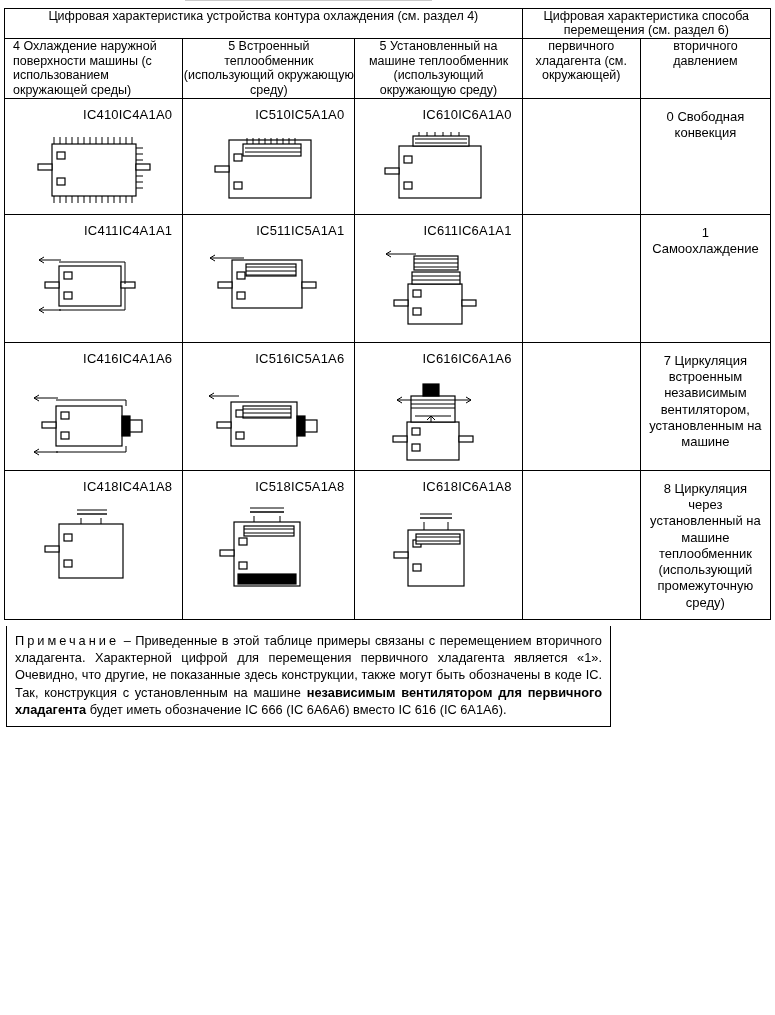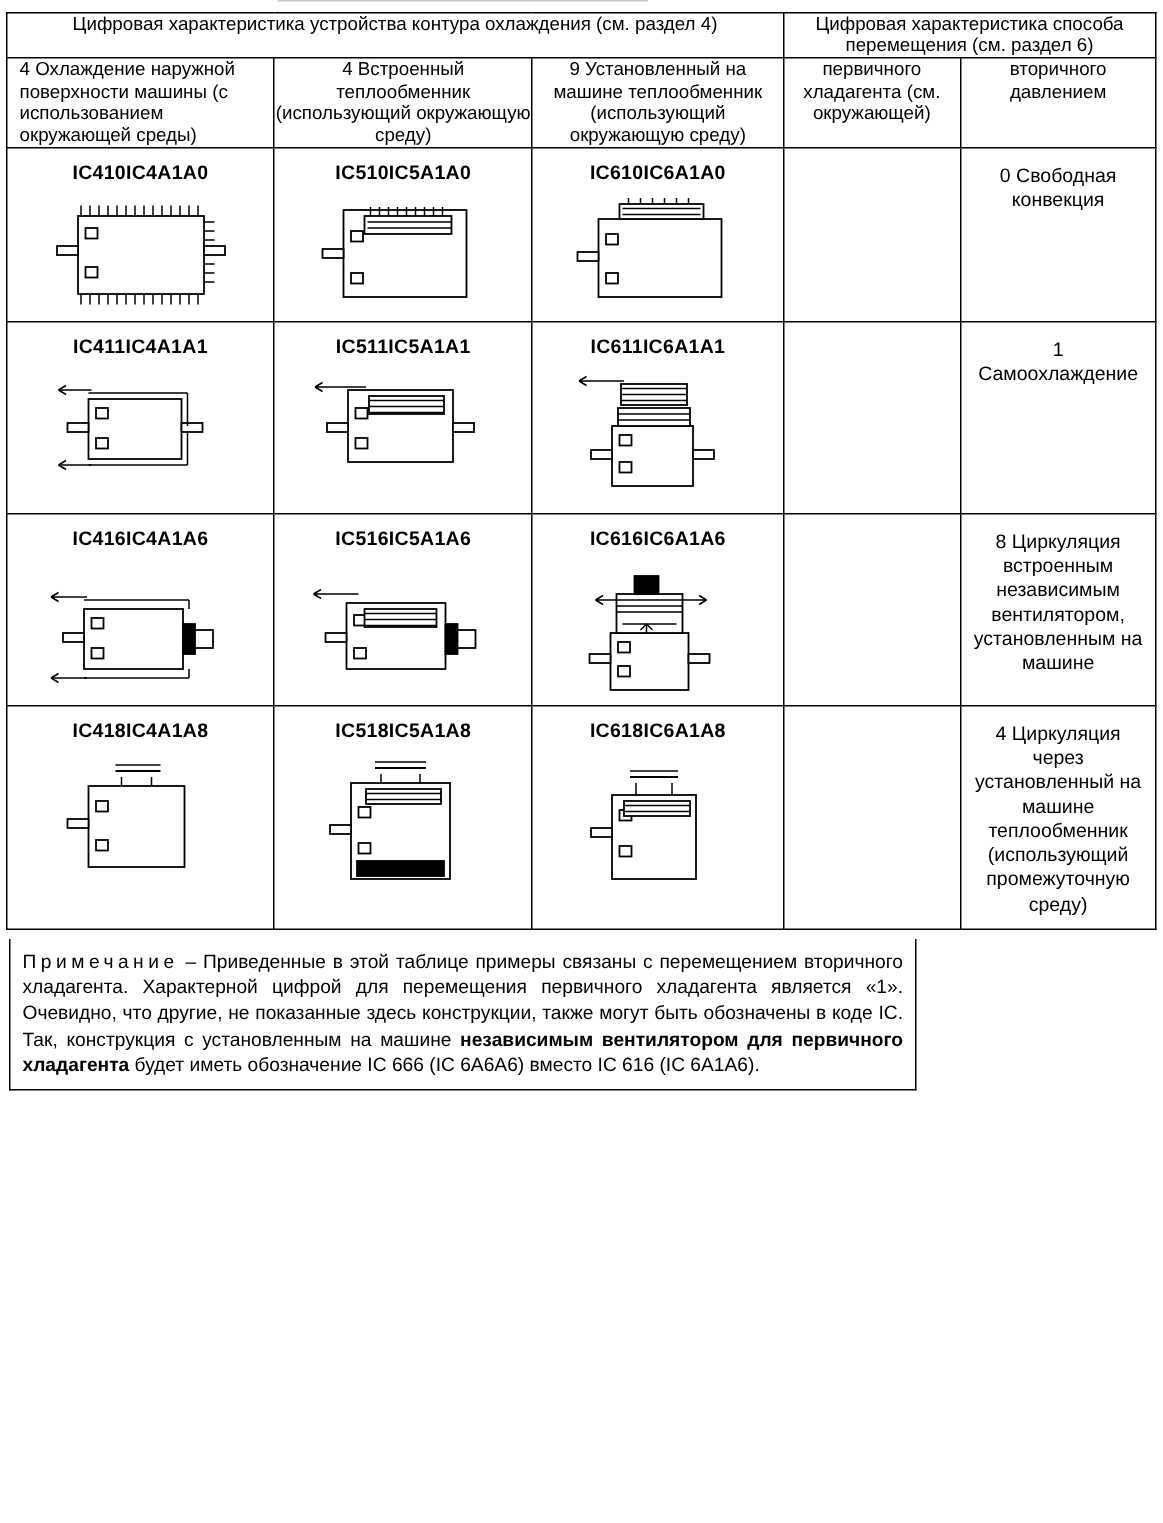--- a/index.html
+++ b/index.html
@@ -43,26 +43,26 @@
     text-align: center;
     font-size: 12.5px;
     line-height: 1.18;
     padding: 5px 6px 6px 6px;
   }
   .hdr-sub.left {
     text-align: left;
     padding-left: 8px;
   }
   .cell-code {
-    font-weight: bold;
+    font-weight: normal;
     font-size: 13px;
     letter-spacing: 0.2px;
     padding: 8px 10px 0 10px;
     display: flex;
-    justify-content: center;
+    justify-content: flex-end;
   }
   .fig-wrap {
     position: relative;
     height: 88px;
     margin-top: 4px;
   }
   .fig-wrap.tall {
     height: 100px;
   }
   .fig-wrap svg {
@@ -116,22 +116,22 @@
     </colgroup>
     <tbody>
 
       <tr>
         <td class="hdr-top" colspan="3">Цифровая характеристика устройства контура охлаждения (см. раздел 4)</td>
         <td class="hdr-top" colspan="2">Цифровая характеристика способа перемещения (см. раздел 6)</td>
       </tr>
 
       <tr>
         <td class="hdr-sub left">4 Охлаждение наружной поверхности машины (с использованием окружающей среды)</td>
-        <td class="hdr-sub">4 Встроенный теплообменник (использующий окружающую среду)</td>
-        <td class="hdr-sub">9 Установленный на машине теплообменник (использующий окружающую среду)</td>
+        <td class="hdr-sub">5 Встроенный теплообменник (использующий окружающую среду)</td>
+        <td class="hdr-sub">5 Установленный на машине теплообменник (использующий окружающую среду)</td>
         <td class="hdr-sub">первичного хладагента (см. окружающей)</td>
         <td class="hdr-sub">вторичного давлением</td>
       </tr>
 
       <tr>
         <td>
           <div class="cell-code">
             <span>IC410</span>
             <span>IC4A1A0</span>
           </div>
@@ -355,21 +355,21 @@
                   <path d="M36 30 h14 M36 30 l5 -3 M36 30 l5 3"></path>
                 </g>
               </g>
             </svg>
           </div>
         </td>
         <td>
             <div class="empty-cell"></div>
           </td>
         <td>
-          <div class="right-text">8 Циркуляция встроенным независимым вентилятором, установленным на машине</div>
+          <div class="right-text">7 Циркуляция встроенным независимым вентилятором, установленным на машине</div>
         </td>
       </tr>
 
 
       <tr>
         <td>
           <div class="cell-code">
             <span>IC418</span>
             <span>IC4A1A8</span>
           </div>
@@ -431,21 +431,21 @@
                   <path d="M56 16 h32"></path>
                 </g>
               </g>
             </svg>
           </div>
         </td>
         <td>
             <div class="empty-cell"></div>
           </td>
         <td>
-          <div class="right-text">4 Циркуляция через установленный на машине теплообменник (использующий промежуточную среду)</div>
+          <div class="right-text">8 Циркуляция через установленный на машине теплообменник (использующий промежуточную среду)</div>
         </td>
       </tr>
     </tbody>
   </table>
 
   <div class="note">
     <span class="sp">Примечание</span>
     <span>–</span>
     <span>Приведенные в этой таблице примеры связаны с перемещением вторичного хладагента. Характерной цифрой для перемещения первичного хладагента является «1». Очевидно, что другие, не показанные здесь конструкции, также могут быть обозначены в коде IC. Так, конструкция с установленным на машине </span><b>независимым вентилятором для первичного хладагента</b><span> будет иметь обозначение IC 666 (IC 6A6A6) вместо IC 616 (IC 6A1A6).</span>
   </div>

